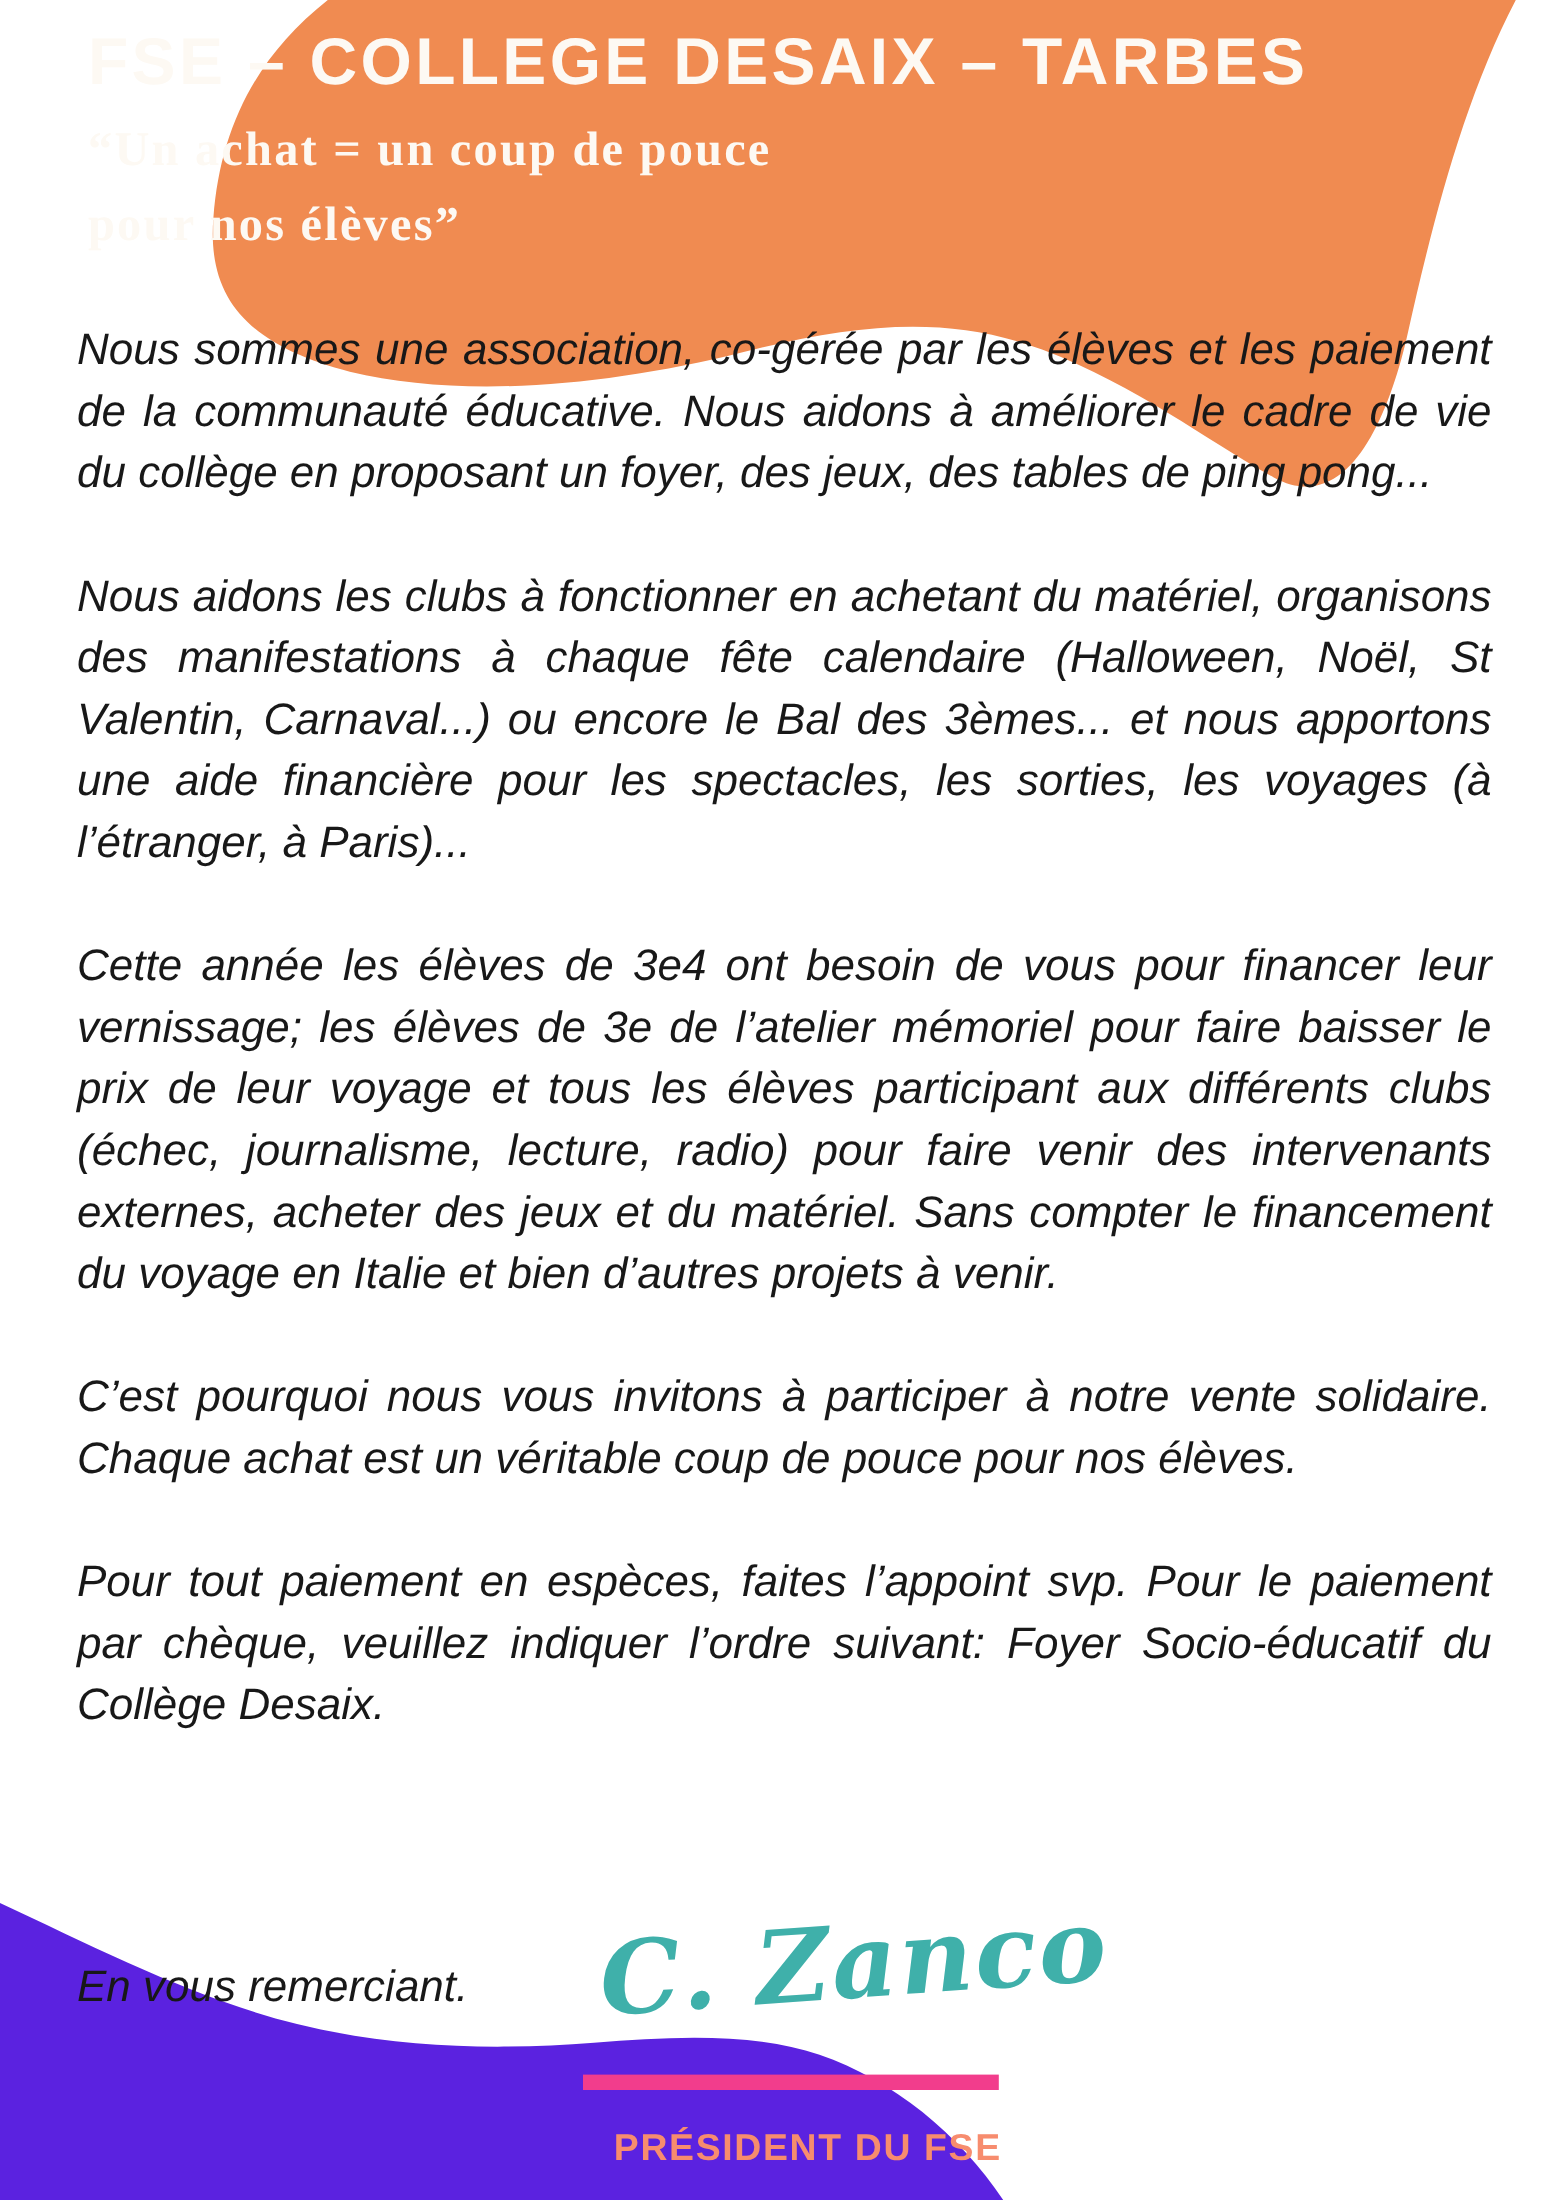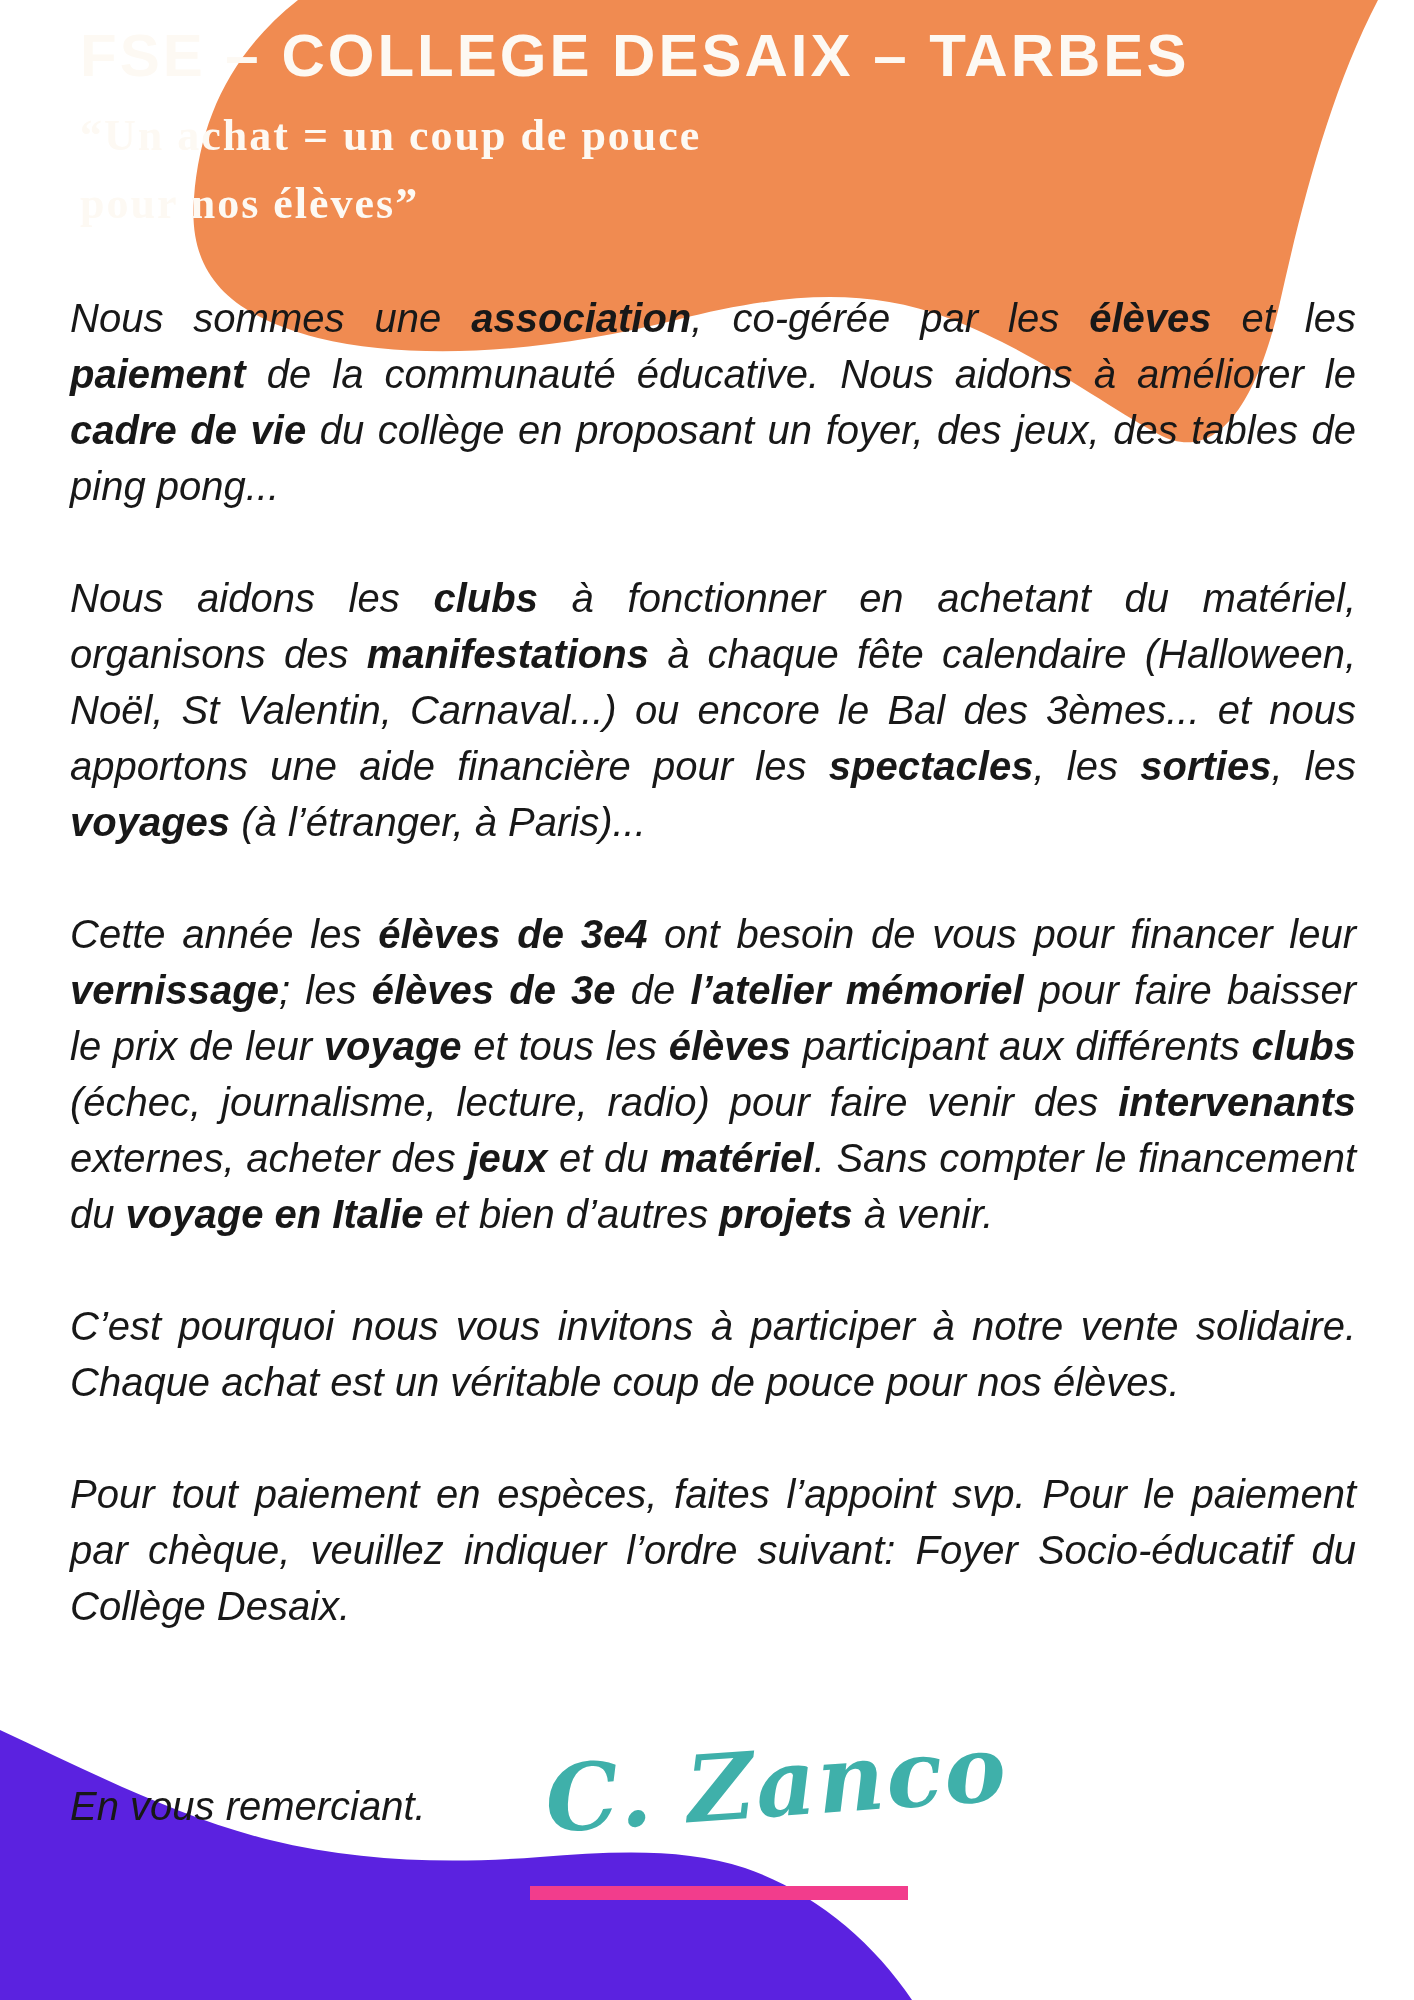--- a/index.html
+++ b/index.html
@@ -35,21 +35,21 @@
     white-space:pre-line;
     font-family:Liberation Serif, serif;
   }
   .body-text{
     position:absolute;top:290px;left:70px;width:1286px;z-index:1;
     color:var(--c-body-text);
     font-size:40px;font-style:italic;line-height:56px;
     text-align:justify;
   }
   .body-text p{margin:0 0 56px 0;}
-  .body-text b{font-weight:700;}
+  .body-text b{font-weight:400;}
   .closing{
     position:absolute;top:1784px;left:70px;z-index:2;
     color:var(--c-body-text);
     font-size:40px;font-style:italic;
   }
   .signature{
     position:absolute;top:1730px;left:545px;z-index:3;
     color:var(--c-teal);
     font-family:"DejaVu Serif", serif;
     font-style:italic;font-weight:700;
@@ -107,14 +107,15 @@
       <p><span>C’est pourquoi nous vous invitons à participer à notre vente solidaire. Chaque achat est un véritable coup de pouce pour nos élèves.</span></p>
       <p><span>Pour tout paiement en espèces, faites l’appoint svp. Pour le paiement par chèque,  veuillez indiquer l’ordre suivant: Foyer Socio-éducatif du Collège Desaix.</span></p>
     </main>
 
   <div class="closing">En vous remerciant.</div>
 
   <div class="signature">C. Zanco</div>
 
   <div class="sig-bar"></div>
 
+  <div class="role">PRÉSIDENT DU FSE</div>
 
 </div>
 
 </body></html>

